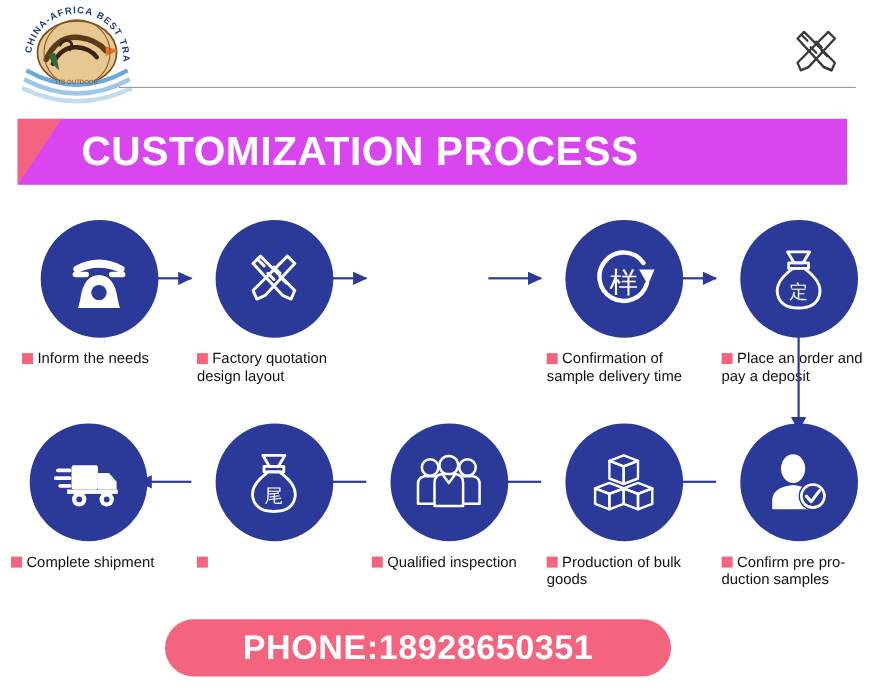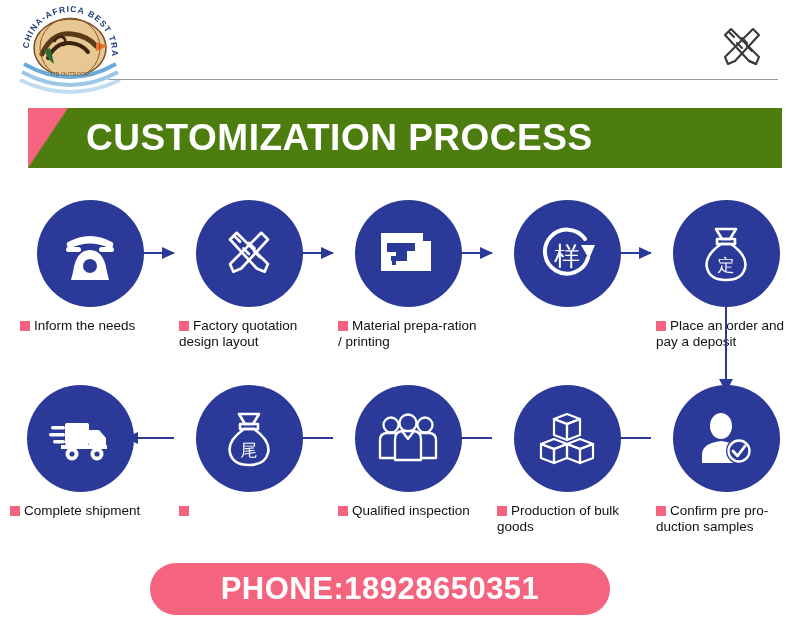--- a/index.html
+++ b/index.html
@@ -42,25 +42,25 @@
     position: absolute;
     right: 22px;
     top: 22px;
     width: 52px;
     height: 50px;
   }
 
   
   .title-banner {
     position: absolute;
-    left: 28px;
+    left: 16px;
     top: 108px;
     width: 754px;
     height: 60px;
-    background: #4d7c0f;
+    background: #d946ef;
     overflow: hidden;
   }
   .title-banner .corner-accent {
     position: absolute;
     left: 0; top: 0;
     width: 0; height: 0;
     border-left: 40px solid #f5647e;
     border-bottom: 60px solid transparent;
   }
   .title-text {
@@ -274,46 +274,31 @@
             <path d="M 30,24 q 14,0 17,22 l 2,8 L 11,54 l 2,-8 q 3,-22 17,-22 Z"></path>
             <circle cx="30" cy="40" r="7" fill="#2b3a99"></circle>
           </g>
         </svg>
       </div>
       <div class="step-label">
         <span class="bullet"></span><span>Inform the needs</span>
       </div>
     </div>
 
-    <div class="step" style="left:332px;">
-      <div class="bubble">
-        <svg width="58" height="50" viewBox="0 0 58 50">
-          <g fill="#ffffff">
-            <path d="M 2,4 H 44 V 12 H 52 V 42 H 2 Z"></path>
-          </g>
-          <g fill="#2b3a99">
-            <rect x="8" y="14" width="9" height="9"></rect>
-            <path d="M 20,32 h 8 v -10 h 8 v -8 h -19 v 18 Z"></path>
-            <path d="M 12,27 h 6 v 5 h -6 Z"></path>
-            <path d="M 13,32 h 4 v 4 h -4 Z"></path>
-          </g>
-        </svg>
-      </div>
-      <div class="step-label">
-        <span class="bullet"></span><span>Material prepa-ration / printing</span>
-      </div>
-    </div>
 
     <div class="step" style="left:491px;">
       <div class="bubble">
         <svg width="60" height="58" viewBox="0 0 60 58">
           <path d="M 48,14 A 22,22 0 1,0 51,33" fill="none" stroke="#ffffff" stroke-width="4" stroke-linecap="round"></path>
           <path d="M 44,20 L 52,34 L 58,20 Z" fill="#ffffff"></path>
           <text x="30" y="40" font-size="26" fill="#ffffff" text-anchor="middle" font-family="DejaVu Sans, sans-serif">样</text>
         </svg>
+      </div>
+      <div class="step-label">
+        <span class="bullet"></span><span>Confirmation of sample delivery time</span>
       </div>
     </div>
 
     <div class="step" style="left:650px;">
       <div class="bubble">
         <svg width="56" height="60" viewBox="0 0 56 60">
           <g fill="none" stroke="#ffffff" stroke-width="2.6" stroke-linejoin="round">
             <path d="M 18,5 H 38 L 32,15 H 24 Z"></path>
             <rect x="19" y="15" width="18" height="5"></rect>
             <path d="M 23,20 Q 6,32 9,44 Q 12,56 28,56 Q 44,56 47,44 Q 50,32 33,20 Z"></path>

